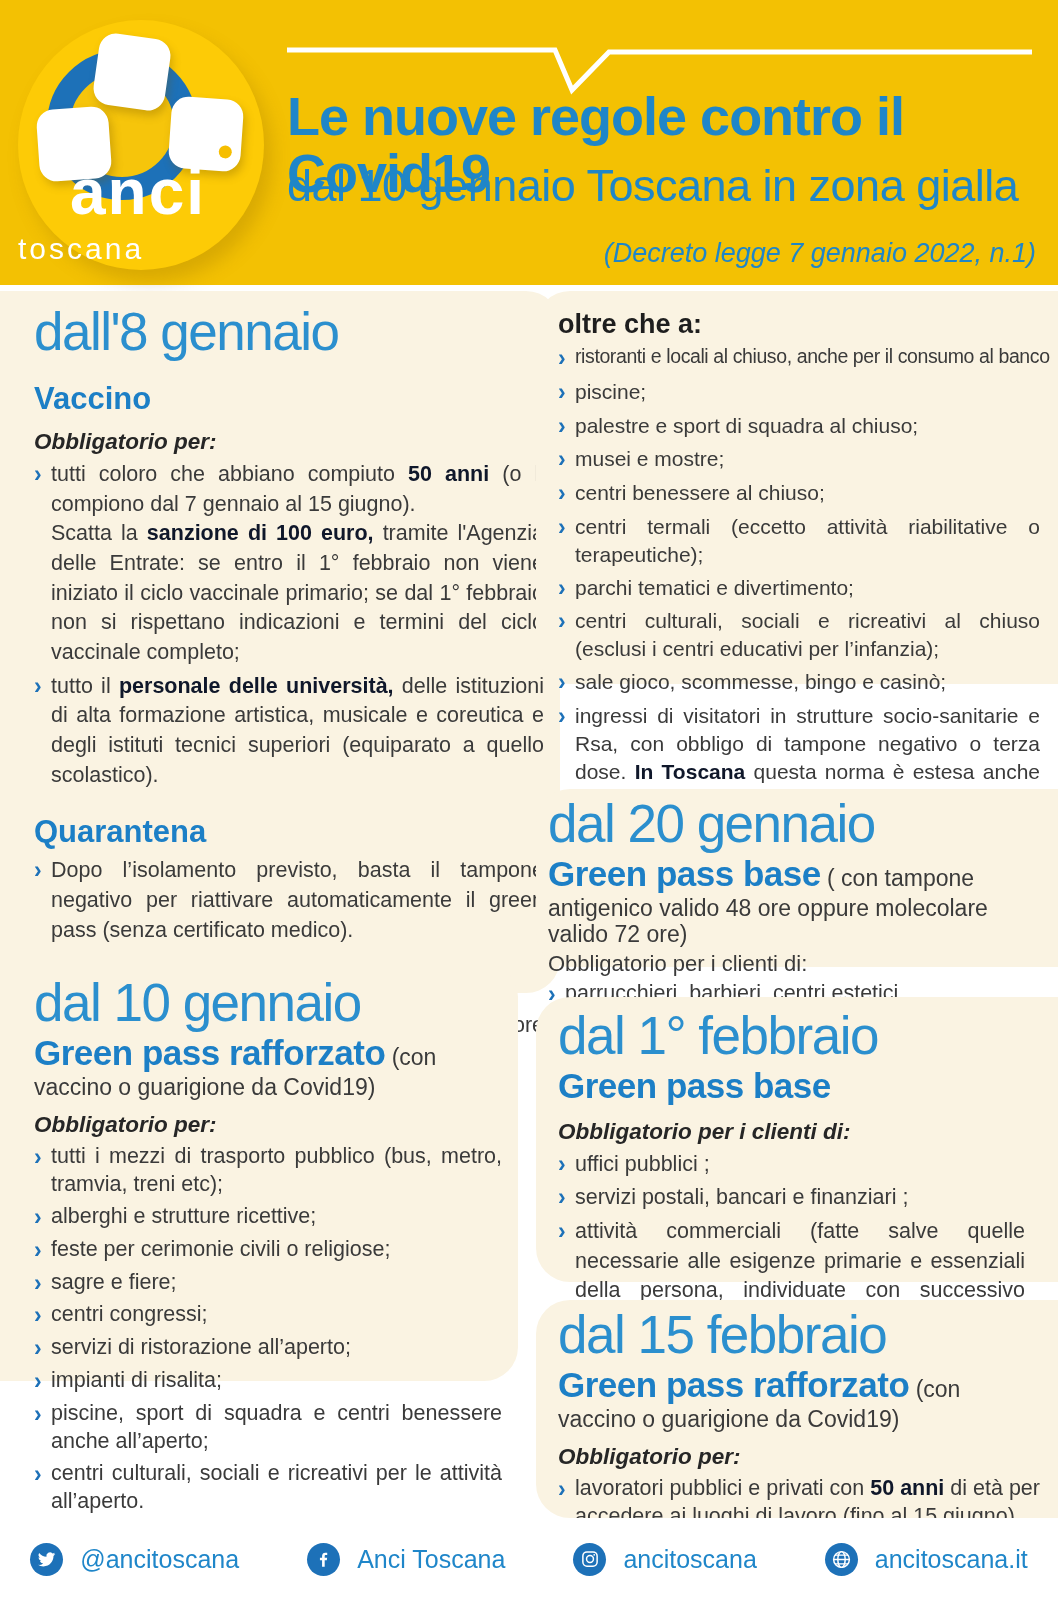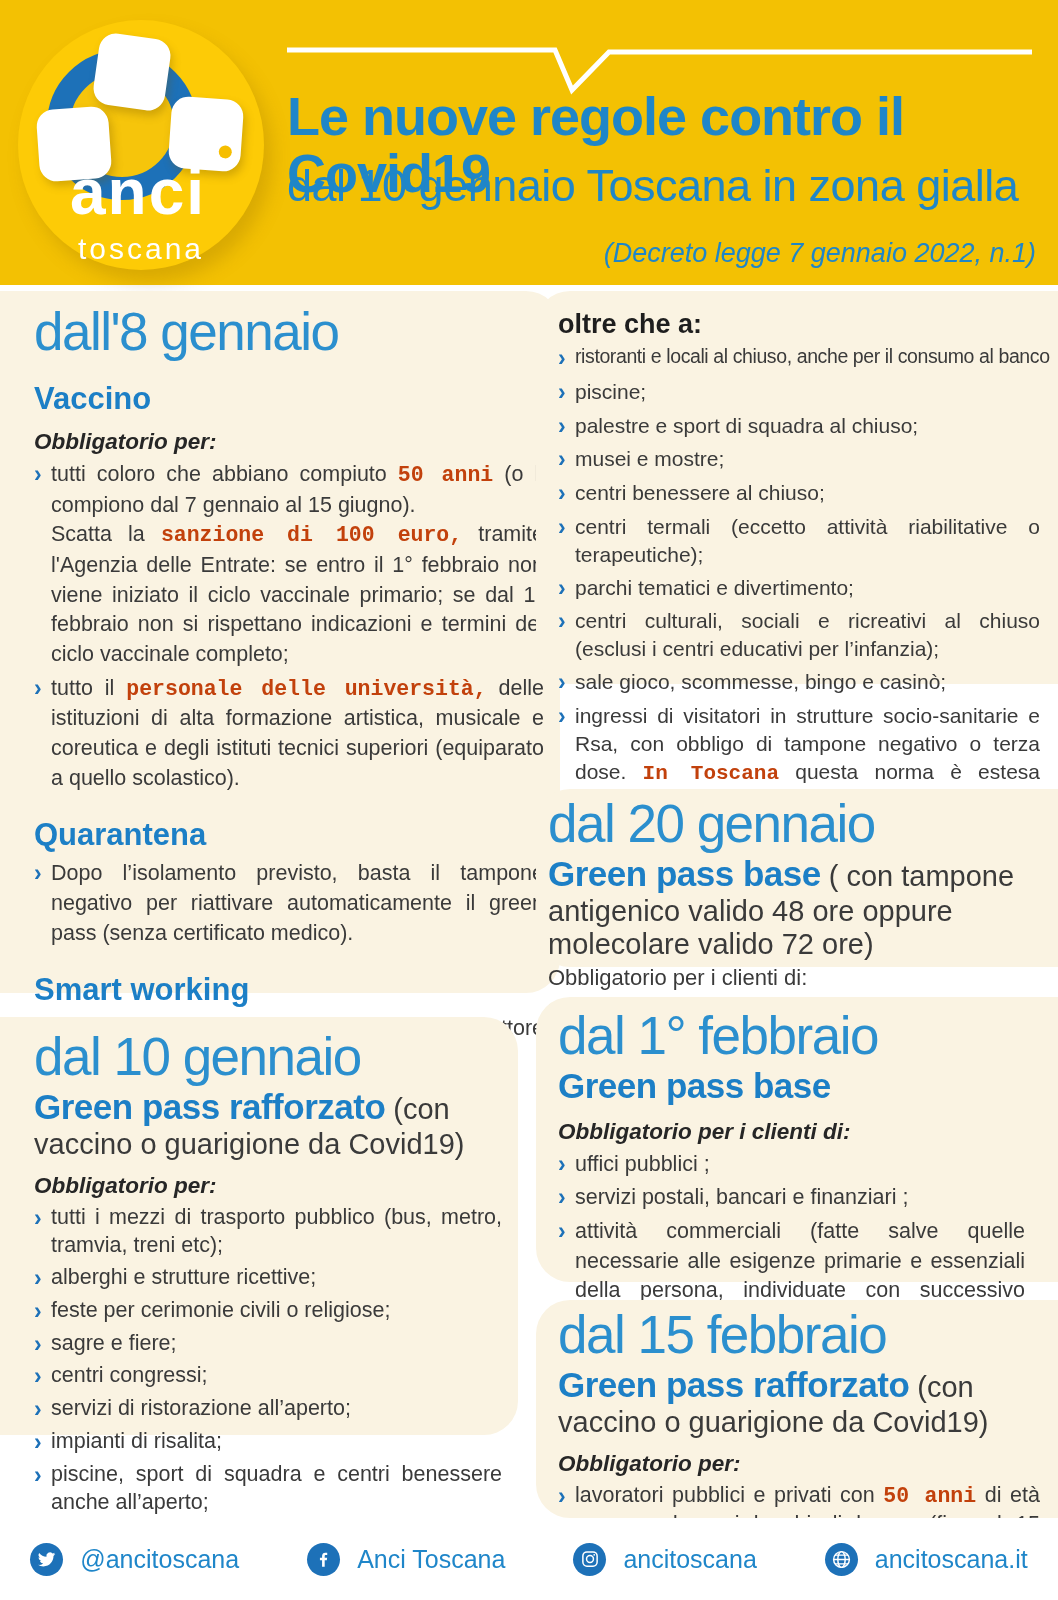--- a/index.html
+++ b/index.html
@@ -28,47 +28,47 @@
   
   .logo { position:absolute; left:18px; top:20px; width:246px; height:250px; }
   .l-outer { position:absolute; inset:0; border-radius:50%; background:#FDCB06; box-shadow:8px 12px 18px rgba(140,100,0,.25); }
   .l-ring { position:absolute; left:29px; top:30px; width:150px; height:150px; border:23px solid #1D71B8; border-radius:50%; background:#F6C50B; }
   .sq { position:absolute; width:72px; height:72px; background:#fff; border-radius:17px; box-shadow:3px 5px 9px rgba(120,85,0,.30); }
   .sq1 { left:78px; top:16px; transform:rotate(8deg); }
   .sq2 { left:20px; top:88px; transform:rotate(-4deg); }
   .sq3 { left:152px; top:78px; transform:rotate(4deg); }
   .sq3 .dot { position:absolute; right:9px; bottom:13px; width:13px; height:13px; border-radius:50%; background:#F6BE00; }
   .l-anci { position:absolute; left:0; right:6px; top:140px; text-align:center; color:#fff; font-size:64px; font-weight:700; letter-spacing:2px; line-height:1; }
-  .l-tosc { position:absolute; left:0; right:0; top:212px; text-align:center; color:#fff; font-size:30px; font-weight:400; letter-spacing:3px; }
+  .l-tosc { position:absolute; left:0; right:0; top:212px; text-align:left; color:#fff; font-size:30px; font-weight:400; letter-spacing:3px; }
 
   
   .panel { position:absolute; background:#FAF3E2; }
   .p-l1 { left:0; top:291px; width:560px; height:702px; border-radius:0 34px 34px 0; padding:14px 16px 0 34px; }
-  .p-l2 { left:0; top:1017px; width:518px; height:418px; border-radius:0 34px 34px 0; padding:13px 16px 12px 34px; }
+  .p-l2 { left:0; top:963px; width:518px; height:418px; border-radius:0 34px 34px 0; padding:13px 16px 12px 34px; }
   .p-r1 { left:536px; top:291px; width:522px; height:393px; border-radius:34px 0 0 34px; padding:16px 18px 0 22px; }
   .p-r2 { left:536px; top:789px; width:522px; height:178px; border-radius:34px 0 0 34px; padding:8px 18px 0 12px; }
   .p-r3 { left:536px; top:997px; width:522px; height:285px; border-radius:34px 0 0 34px; padding:12px 33px 0 22px; }
   .p-r4 { left:536px; top:1300px; width:522px; height:218px; border-radius:34px 0 0 34px; padding:8px 18px 0 22px; }
 
   
   h1.date { font-size:53px; font-weight:400; color:#2B8FCE; letter-spacing:-1.5px; line-height:1.02; }
   h2.sub  { font-size:31px; font-weight:700; color:#1C7FC6; margin:24px 0 6px; }
   .p-l1 h2.sub:first-of-type { margin-top:22px; }
   p.lead  { font-size:22.5px; font-weight:700; font-style:italic; color:#262626; margin:12px 0 5px; }
   p.lead-plain { font-size:22px; color:#3a3a3a; margin:2px 0 2px; line-height:1.25; }
   p.gp { margin:3px 0 0; line-height:1.16; }
   .gpb { font-size:35px; font-weight:700; color:#1C7FC6; letter-spacing:-0.5px; }
-  .gpr { font-size:29px; color:#3a3a3a; }
+  .gpr { font-size:23px; color:#3a3a3a; }
   h3.oltre { font-size:27px; font-weight:700; color:#1e1e1e; margin:2px 0 4px; }
 
   ul.blist { list-style:none; margin:3px 0 0; }
   li.bullet { display:flex; align-items:flex-start; margin-bottom:4px; }
   .arrow { flex:none; width:17px; color:#1D71B8; font-weight:700; font-size:23px; line-height:1.25; }
   .btxt { flex:1; font-size:21.5px; color:#3a3a3a; line-height:1.38; text-align:justify; }
-  .btxt strong { color:#c2410c;font-family:Liberation Mono, monospace; }
+  .btxt strong { color:#0f172a; }
 
   .p-r1 .btxt { font-size:21px; line-height:1.33; }
   .p-r1 li.bullet { margin-bottom:5px; }
   .btxt.fit { font-size:19.5px; letter-spacing:-0.4px; white-space:nowrap; text-align:left; }
   .p-l2 .btxt { line-height:1.3; }
   .p-l2 li.bullet { margin-bottom:4px; }
   .p-r2 .btxt, .p-r4 .btxt { line-height:1.3; }
 
   
   .footer {

